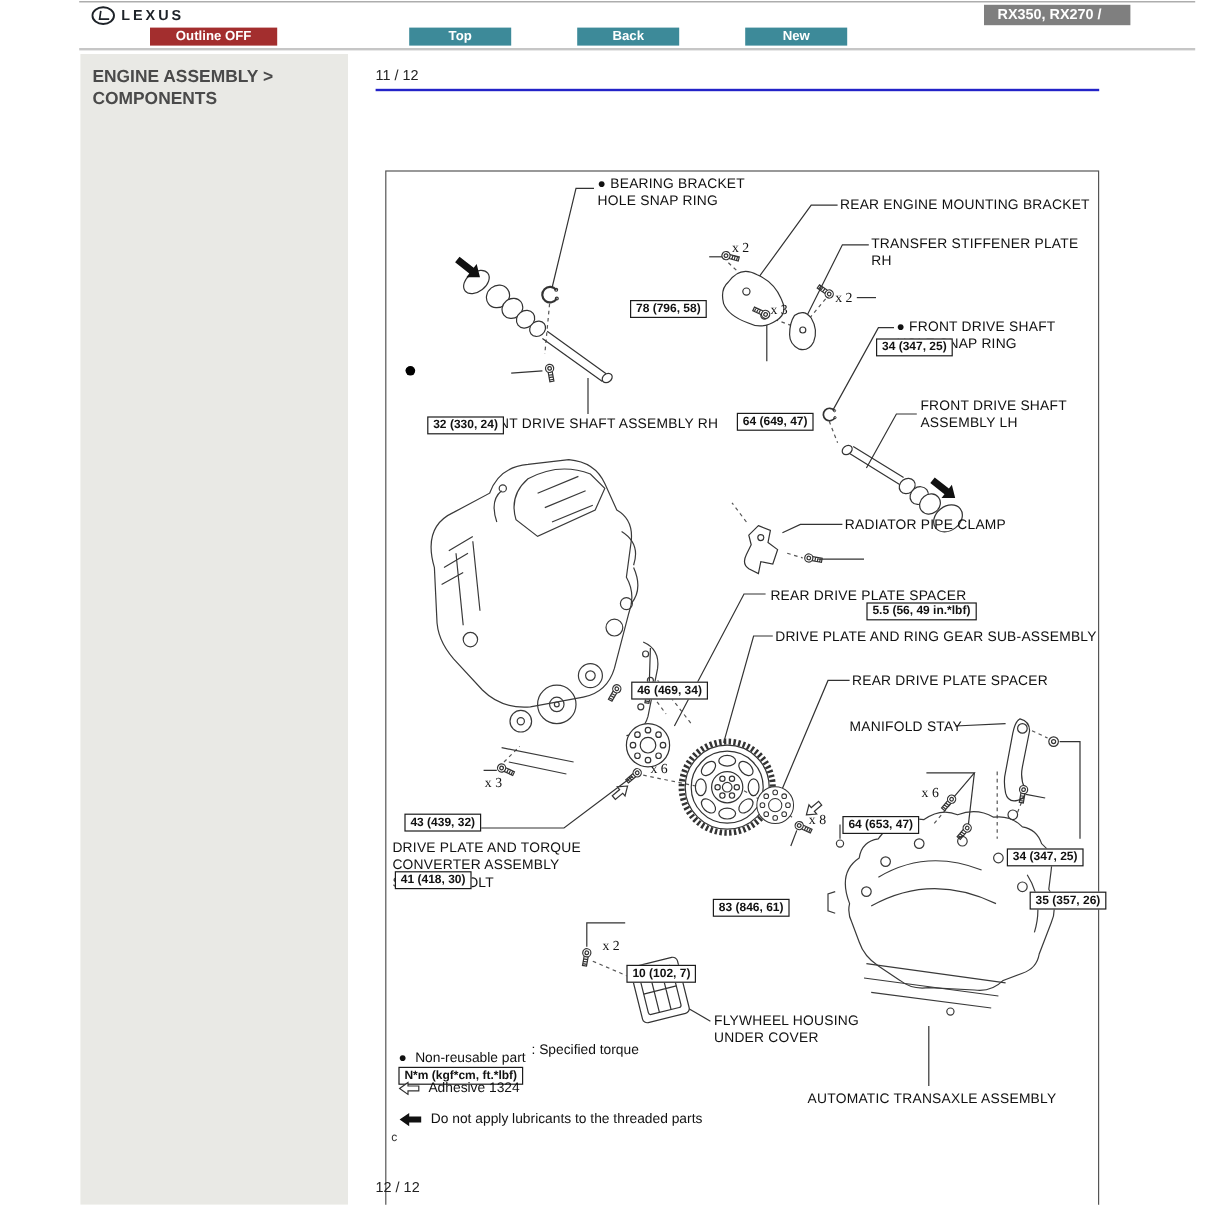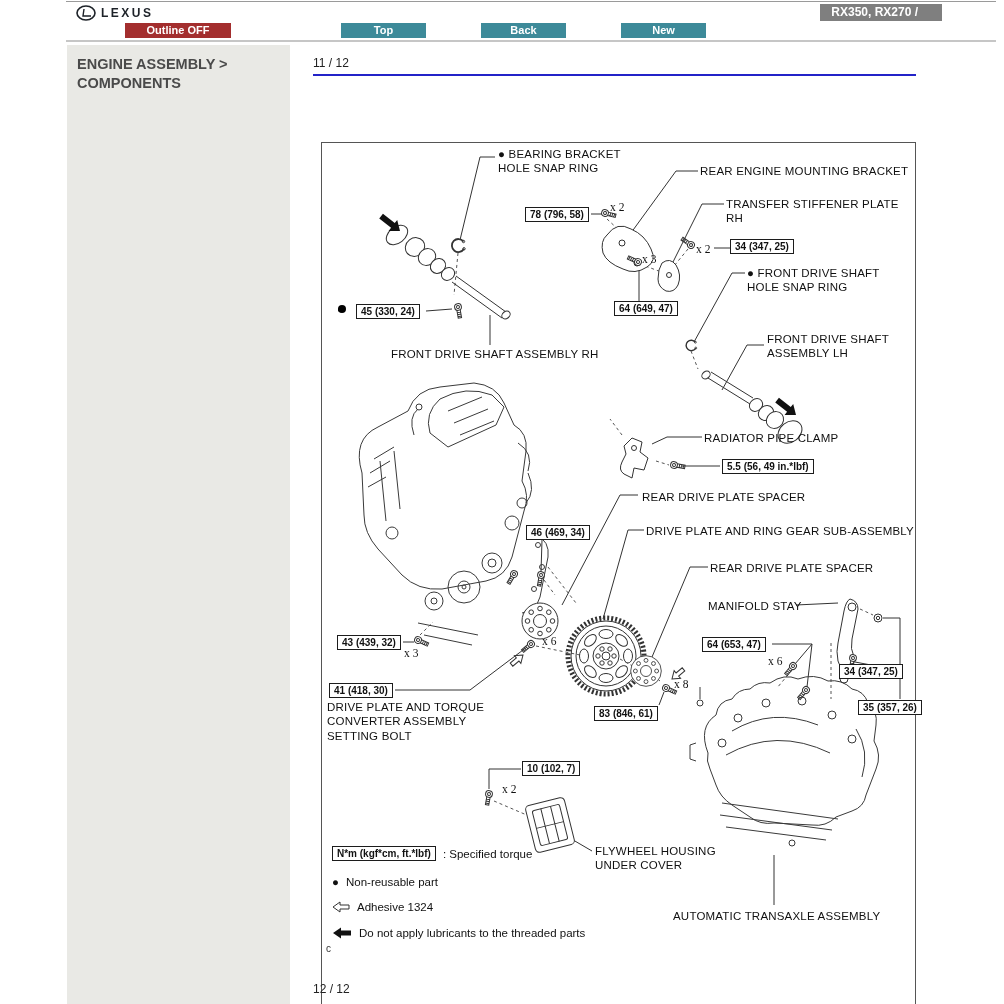--- a/index.html
+++ b/index.html
@@ -28,21 +28,21 @@
   .pager { position:absolute; left:313px; width:603px; text-align:left; font-size:12px; color:#222; }
   .pager-top { top:56px; }
   .pager-bottom { top:982px; }
   .blue-rule { position:absolute; left:313px; top:74px; width:603px; height:2px; background:#2323c8; }
 
   .diagram { position:absolute; left:321px; top:142px; width:595px; height:968px; border:1px solid #555; background:#fff; }
   .diagram svg.sheet { position:absolute; left:0; top:0; }
 
   .callout { position:absolute; font-size:11.5px; color:#111; white-space:pre-line; line-height:1.25; letter-spacing:.2px; }
   .tq { position:absolute; border:1px solid #1c1c1c; background:#fff; font-weight:bold; font-size:10px;
-        padding:1px 4px 1px 4px; white-space:nowrap; color:#111; }
+        padding:1px 4px 1px 4px; white-space:nowrap; color:#111;margin-top:43px; }
   .mult { position:absolute; font-size:11.5px; color:#111;font-family:Liberation Serif, serif; }
   .dot { position:absolute; font-size:11px; color:#000; }
 
   .legend-row { position:absolute; left:10px; display:flex; align-items:center; gap:7px; font-size:11.5px; color:#111; }
   .legend-box { position:static; display:inline-block; }
   .corner-mark { position:absolute; left:4px; top:800px; font-size:10px; color:#333; }
 </style>
 </head>
 <body>
 
@@ -307,21 +307,21 @@
 CONVERTER ASSEMBLY
 SETTING BOLT</div>
     <div class="callout" style="left:273px;top:701px">FLYWHEEL HOUSING
 UNDER COVER</div>
     <div class="callout" style="left:351px;top:766px">AUTOMATIC TRANSAXLE ASSEMBLY</div>
 
     <div class="tq" style="left:203px;top:64px">78 (796, 58)</div>
     <div class="tq" style="left:408px;top:96px">34 (347, 25)</div>
     <div class="tq" style="left:292px;top:158px">64 (649, 47)</div>
     <span class="dot" style="left:15px;top:160px">●</span>
-    <div class="tq" style="left:34px;top:161px">45 (330, 24)</div>
+    <div class="tq" style="left:34px;top:161px">32 (330, 24)</div>
     <div class="tq" style="left:400px;top:316px">5.5 (56, 49 in.*lbf)</div>
     <div class="tq" style="left:204px;top:382px">46 (469, 34)</div>
     <div class="tq" style="left:380px;top:494px">64 (653, 47)</div>
     <div class="tq" style="left:517px;top:521px">34 (347, 25)</div>
     <div class="tq" style="left:536px;top:557px">35 (357, 26)</div>
     <div class="tq" style="left:15px;top:492px">43 (439, 32)</div>
     <div class="tq" style="left:7px;top:540px">41 (418, 30)</div>
     <div class="tq" style="left:272px;top:563px">83 (846, 61)</div>
     <div class="tq" style="left:200px;top:618px">10 (102, 7)</div>
 

